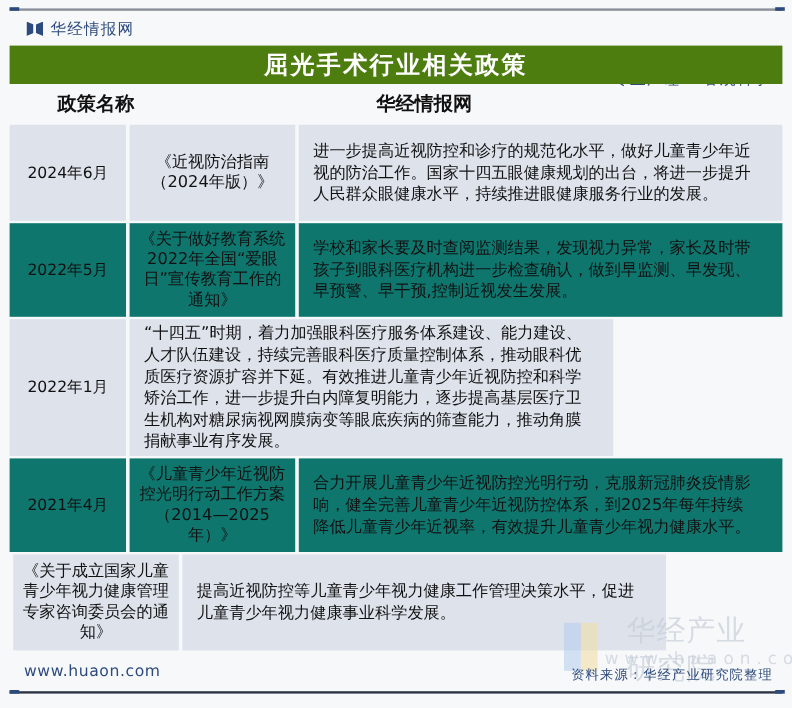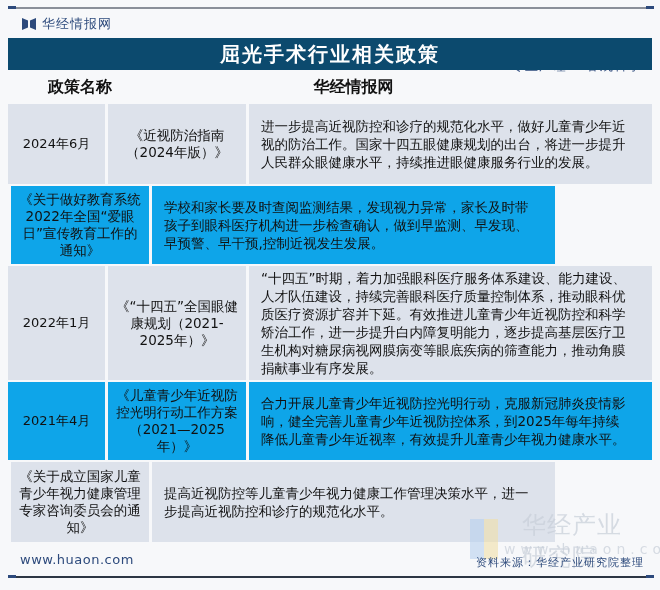--- a/index.html
+++ b/index.html
@@ -11,34 +11,34 @@
     .top-dash-right { position: absolute; right: 6px; top: 6px; width: 8px; height: 3px; background: #2d4a7c; }
 
     .brand { position: absolute; left: 22px; top: 14px; height: 20px; display: flex; align-items: center; gap: 6px; }
     .brand-logo { width: 14px; height: 12px; position: relative; }
     .brand-logo .bl { position: absolute; left: 0; top: 0; width: 6px; height: 12px; background: #2d4a7c; clip-path: polygon(0 0, 100% 20%, 100% 80%, 0 100%); }
     .brand-logo .br { position: absolute; right: 0; top: 0; width: 6px; height: 12px; background: #2d4a7c; clip-path: polygon(0 20%, 100% 0, 100% 100%, 0 80%); }
     .brand-name { font-size: 13px; color: #2d4a7c; letter-spacing: 1px; }
 
     .slogan { position: absolute; right: 18px; top: 14px; font-size: 13px; color: #2d4a7c; letter-spacing: 1px; margin-top: 43px; }
 
-    .title-bar { position: absolute; left: 8px; right: 8px; top: 38px; height: 32px; background: #0c4a6e; display: flex; align-items: center; justify-content: center; }
+    .title-bar { position: absolute; left: 8px; right: 8px; top: 38px; height: 32px; background: #4d7c0f; display: flex; align-items: center; justify-content: center; }
     .title-text { color: #ffffff; font-family: "DejaVu Serif", "Liberation Serif", serif; font-weight: bold; font-size: 20px; letter-spacing: 2px; }
 
     .table { position: absolute; left: 8px; top: 72px; width: 644px; }
     .thead { display: flex; height: 30px; }
     .th { display: flex; align-items: center; justify-content: center; font-weight: bold; font-size: 16px; color: #111; }
     .c1 { width: 97px; }
     .c2 { width: 138px; margin-left: 3px; }
     .c3 { width: 403px; margin-left: 3px; }
 
     .row { display: flex; margin-top: 2px; }
     .row .cell { display: flex; align-items: center; }
     .row.shaded .cell { background: #dde2eb; }
-    .row.plain .cell { background: #0ea5e9; }
+    .row.plain .cell { background: #0f766e; }
     .cell.date { justify-content: center; font-size: 13px; color: #111; }
     .cell.name { justify-content: center; text-align: center; font-size: 13.5px; line-height: 17px; padding: 0 6px; color: #111; }
     .cell.content { font-size: 13.5px; line-height: 18px; padding: 0 22px 0 12px; color: #111; text-align: left; }
 
     .watermark { position: absolute; left: 470px; top: 505px; width: 175px; height: 60px; pointer-events: none; }
     .wm-bar1 { position: absolute; left: 0; top: 14px; width: 14px; height: 40px; background: #b8d0ee; opacity: 0.6; }
     .wm-bar2 { position: absolute; left: 14px; top: 14px; width: 14px; height: 40px; background: #f0dfa8; opacity: 0.6; }
     .wm-text { position: absolute; left: 52px; top: 4px; font-size: 24px; color: #c8cfd9; opacity: 0.7; letter-spacing: 1px; }
     .wm-url { position: absolute; left: 34px; top: 36px; font-size: 14px; color: #c8cfd9; opacity: 0.7; letter-spacing: 5px; }
 
@@ -74,39 +74,39 @@
     <div class="th c3">华经情报网</div>
   </div>
 
   <div class="row shaded" style="height:80px">
     <div class="cell date c1">2024年6月</div>
     <div class="cell name c2">《近视防治指南（2024年版）》</div>
     <div class="cell content c3">进一步提高近视防控和诊疗的规范化水平，做好儿童青少年近视的防治工作。国家十四五眼健康规划的出台，将进一步提升人民群众眼健康水平，持续推进眼健康服务行业的发展。</div>
   </div>
 
   <div class="row plain" style="height:78px">
+    <div class="cell date c1">2022年5月</div>
     <div class="cell name c2">《关于做好教育系统2022年全国“爱眼日”宣传教育工作的通知》</div>
     <div class="cell content c3">学校和家长要及时查阅监测结果，发现视力异常，家长及时带孩子到眼科医疗机构进一步检查确认，做到早监测、早发现、早预警、早干预,控制近视发生发展。</div>
   </div>
 
   <div class="row shaded" style="height:114px">
     <div class="cell date c1">2022年1月</div>
-    <div class="cell name c2">《“十四五”全国眼健康规划（2021-2025年）》</div>
     <div class="cell content c3">“十四五”时期，着力加强眼科医疗服务体系建设、能力建设、人才队伍建设，持续完善眼科医疗质量控制体系，推动眼科优质医疗资源扩容并下延。有效推进儿童青少年近视防控和科学矫治工作，进一步提升白内障复明能力，逐步提高基层医疗卫生机构对糖尿病视网膜病变等眼底疾病的筛查能力，推动角膜捐献事业有序发展。</div>
   </div>
 
   <div class="row plain" style="height:78px">
     <div class="cell date c1">2021年4月</div>
-    <div class="cell name c2">《儿童青少年近视防控光明行动工作方案（2021—2025年）》</div>
+    <div class="cell name c2">《儿童青少年近视防控光明行动工作方案（2014—2025年）》</div>
     <div class="cell content c3">合力开展儿童青少年近视防控光明行动，克服新冠肺炎疫情影响，健全完善儿童青少年近视防控体系，到2025年每年持续降低儿童青少年近视率，有效提升儿童青少年视力健康水平。</div>
   </div>
 
   <div class="row shaded" style="height:80px">
     <div class="cell name c2">《关于成立国家儿童青少年视力健康管理专家咨询委员会的通知》</div>
-    <div class="cell content c3">提高近视防控等儿童青少年视力健康工作管理决策水平，进一步提高近视防控和诊疗的规范化水平。</div>
+    <div class="cell content c3">提高近视防控等儿童青少年视力健康工作管理决策水平，促进儿童青少年视力健康事业科学发展。</div>
   </div>
 </div>
 
 <div class="watermark">
   <span class="wm-bar1"></span>
   <span class="wm-bar2"></span>
   <span class="wm-text">华经产业研究院</span>
   <span class="wm-url">www.huaon.com</span>
 </div>
 

